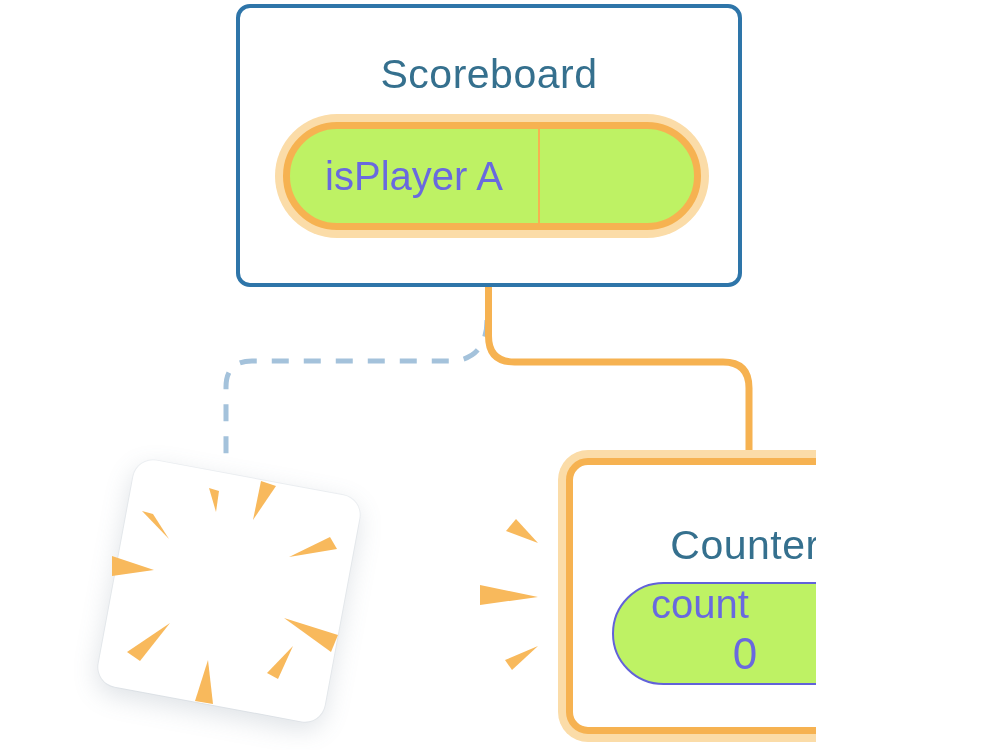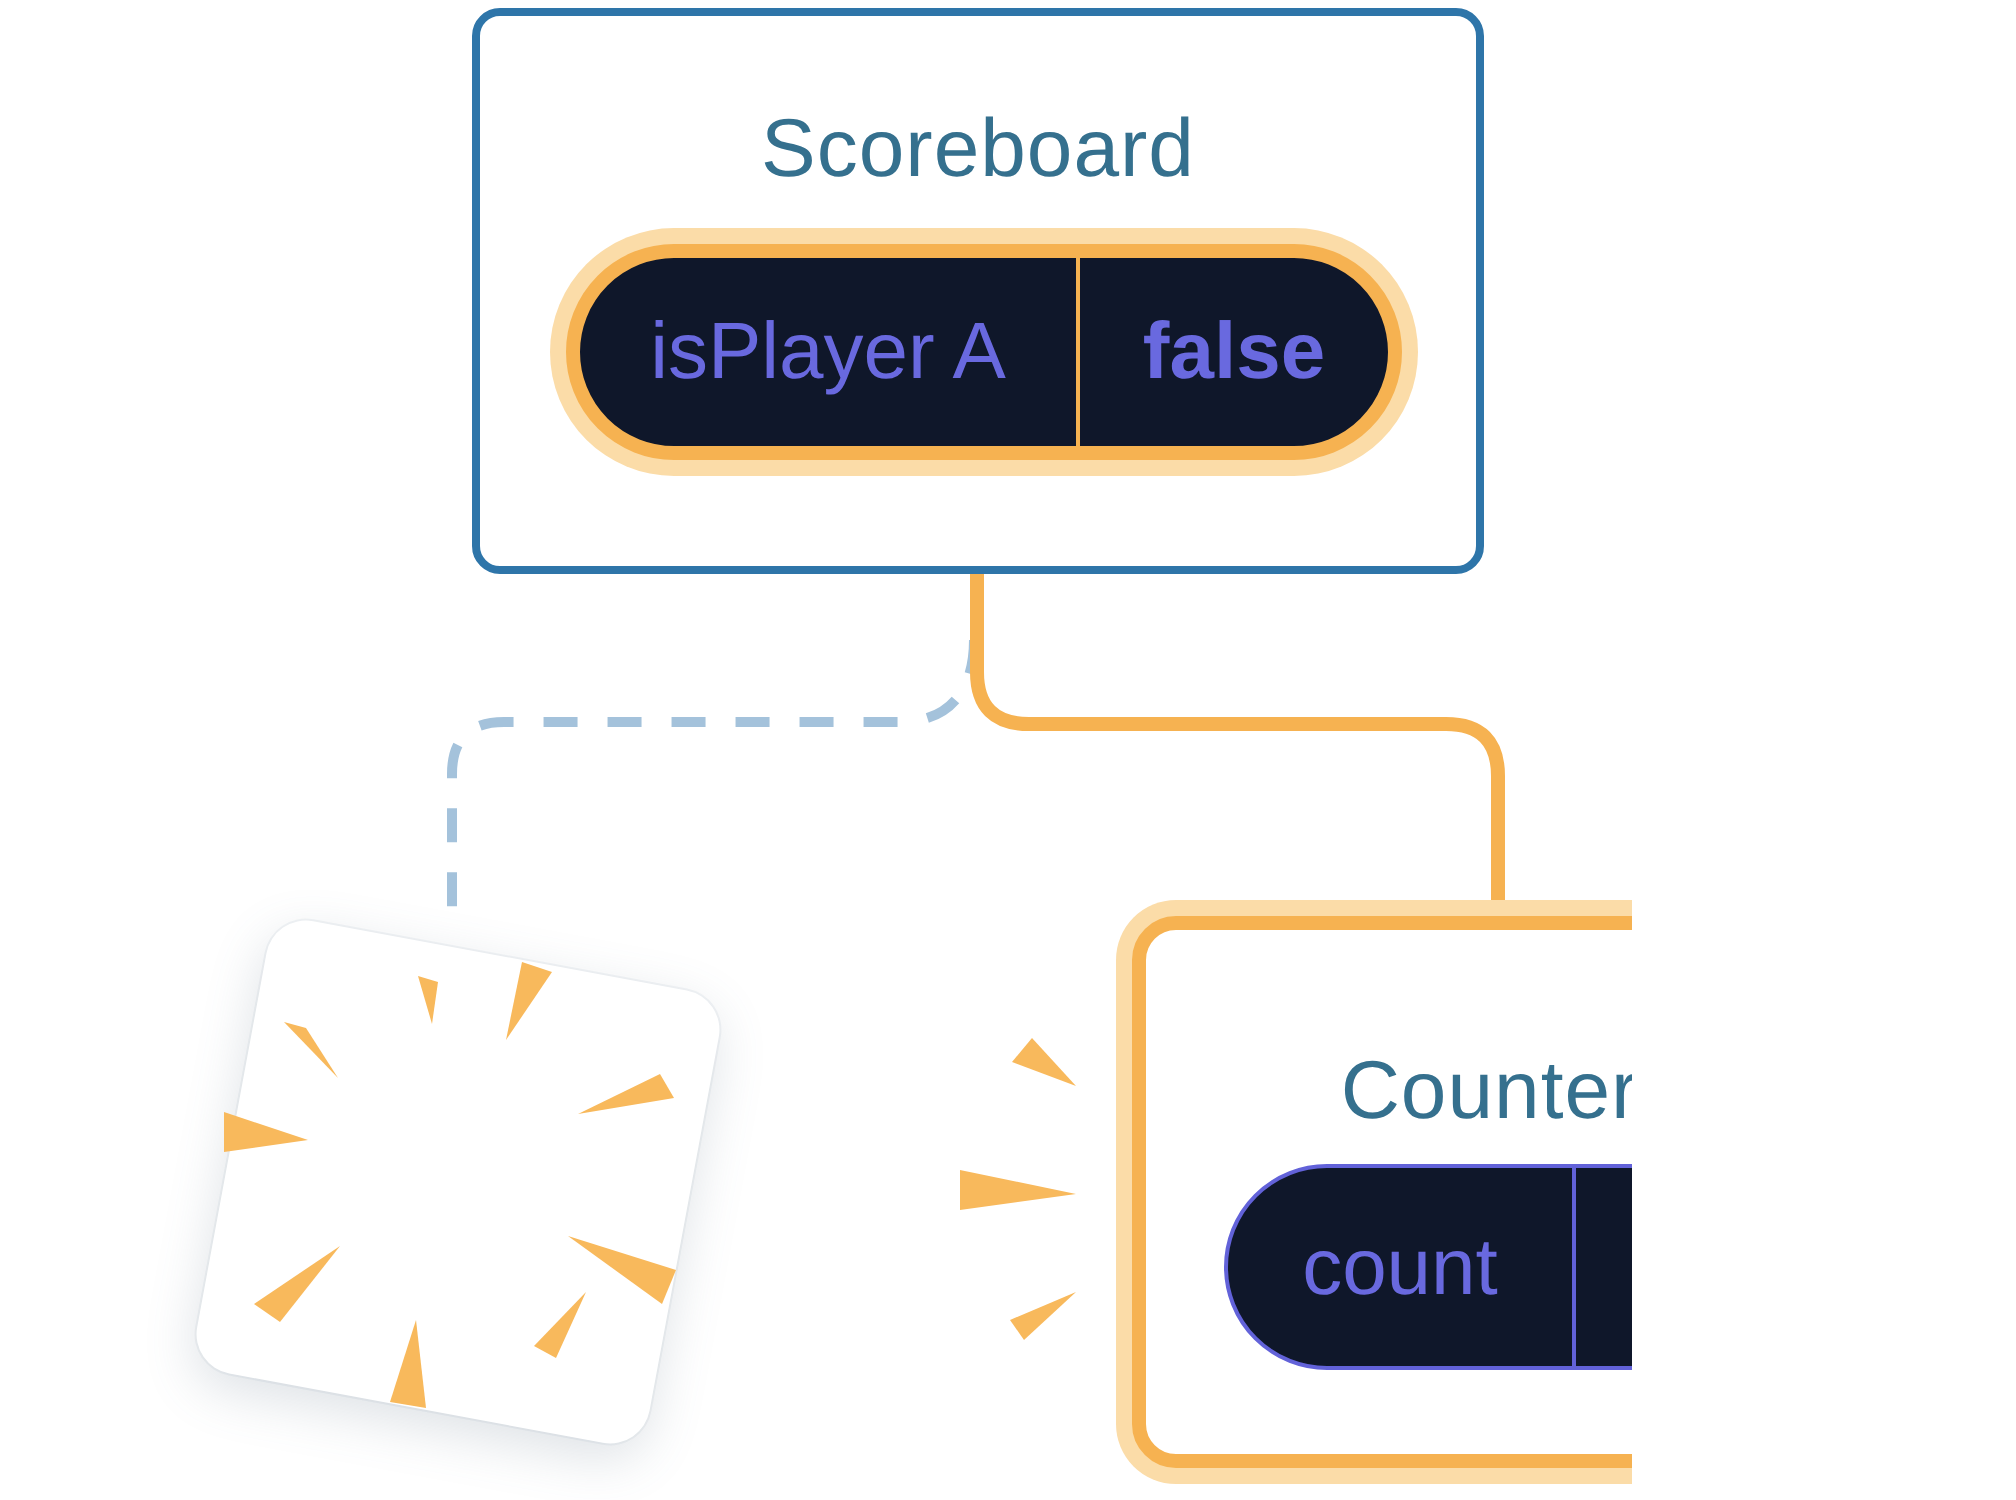--- a/index.html
+++ b/index.html
@@ -24,30 +24,31 @@
     border:7px solid #F6B251;border-radius:22px;
     box-shadow:0 0 0 8px #FBDCA8;
   }
   .card-title{
     text-align:center;font-size:41px;font-weight:500;color:#35708E;
     letter-spacing:.5px;line-height:1;
   }
   .card-scoreboard .card-title{margin-top:46px;}
   .card-counter .card-title{margin-top:60px;}
   .pill{
-    position:absolute;display:flex;align-items:stretch;background:#0f172a;
+    position:absolute;display:flex;align-items:stretch;background:#bef264;
     border-radius:999px;box-sizing:border-box;overflow:hidden;
   }
   .pill-scoreboard{
     left:43px;top:114px;width:418px;height:108px;
     border:7px solid #F6B251;box-shadow:0 0 0 8px #FBDCA8;
   }
   .pill-counter{
     left:39px;top:117px;width:266px;height:103px;
     border:2px solid #6262D9;
+    flex-direction:column;
   }
   .seg{display:flex;align-items:center;justify-content:center;
     font-size:40px;color:#6969DF;line-height:1;}
   .pill-scoreboard .seg-name{width:248px;}
   .pill-scoreboard .seg-value{flex:1;font-weight:700;}
   .pill-counter .seg-name{width:172px;}
   .pill-counter .seg-value{flex:1;font-size:44px;}
   .divider{width:0;}
   .divider-orange{border-left:2px solid #F6B251;}
   .divider-purple{border-left:2px solid #6262D9;}
@@ -95,21 +96,20 @@
 
     <path class="sparkle" d="M699 100 Q702 119 717 122 Q702 125 699 144 Q696 125 681 122 Q696 119 699 100 Z"></path>
     <path class="sparkle" d="M717 132 Q719 142 729 144 Q719 146 717 156 Q715 146 707 144 Q715 142 717 132 Z"></path>
   </svg>
 
   <div class="card card-scoreboard">
     <div class="card-title">Scoreboard</div>
     <div class="pill pill-scoreboard">
       <span class="seg seg-name">isPlayer A</span>
       <span class="divider divider-orange"></span>
-      <span class="seg seg-value">false</span>
     </div>
   </div>
 
   <div class="card card-counter">
     <div class="card-title">Counter</div>
     <div class="pill pill-counter">
       <span class="seg seg-name">count</span>
       <span class="divider divider-purple"></span>
       <span class="seg seg-value">0</span>
     </div>

